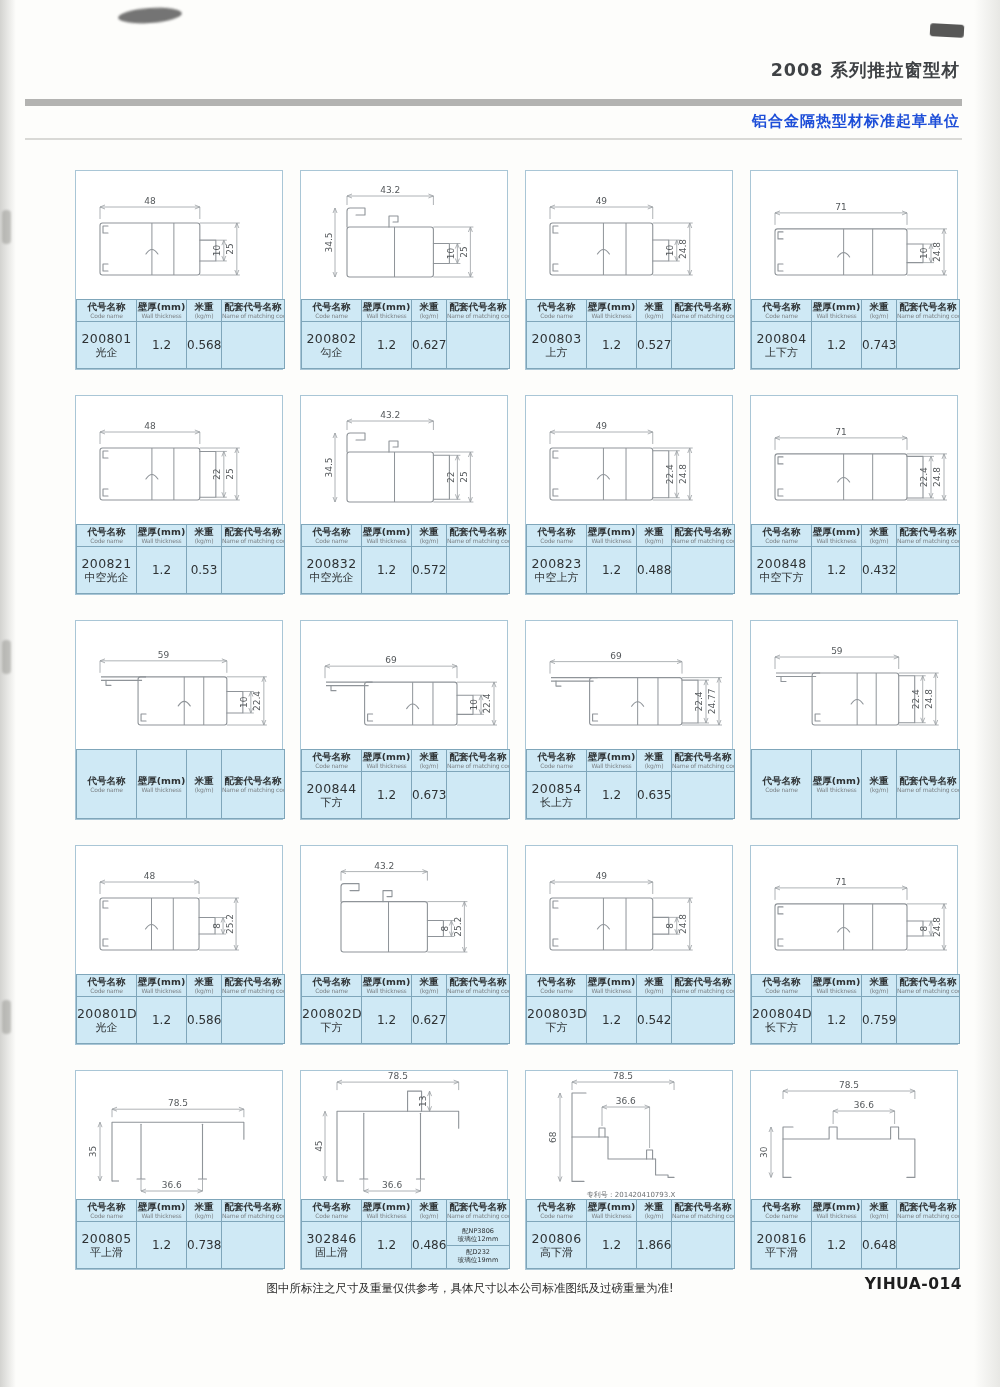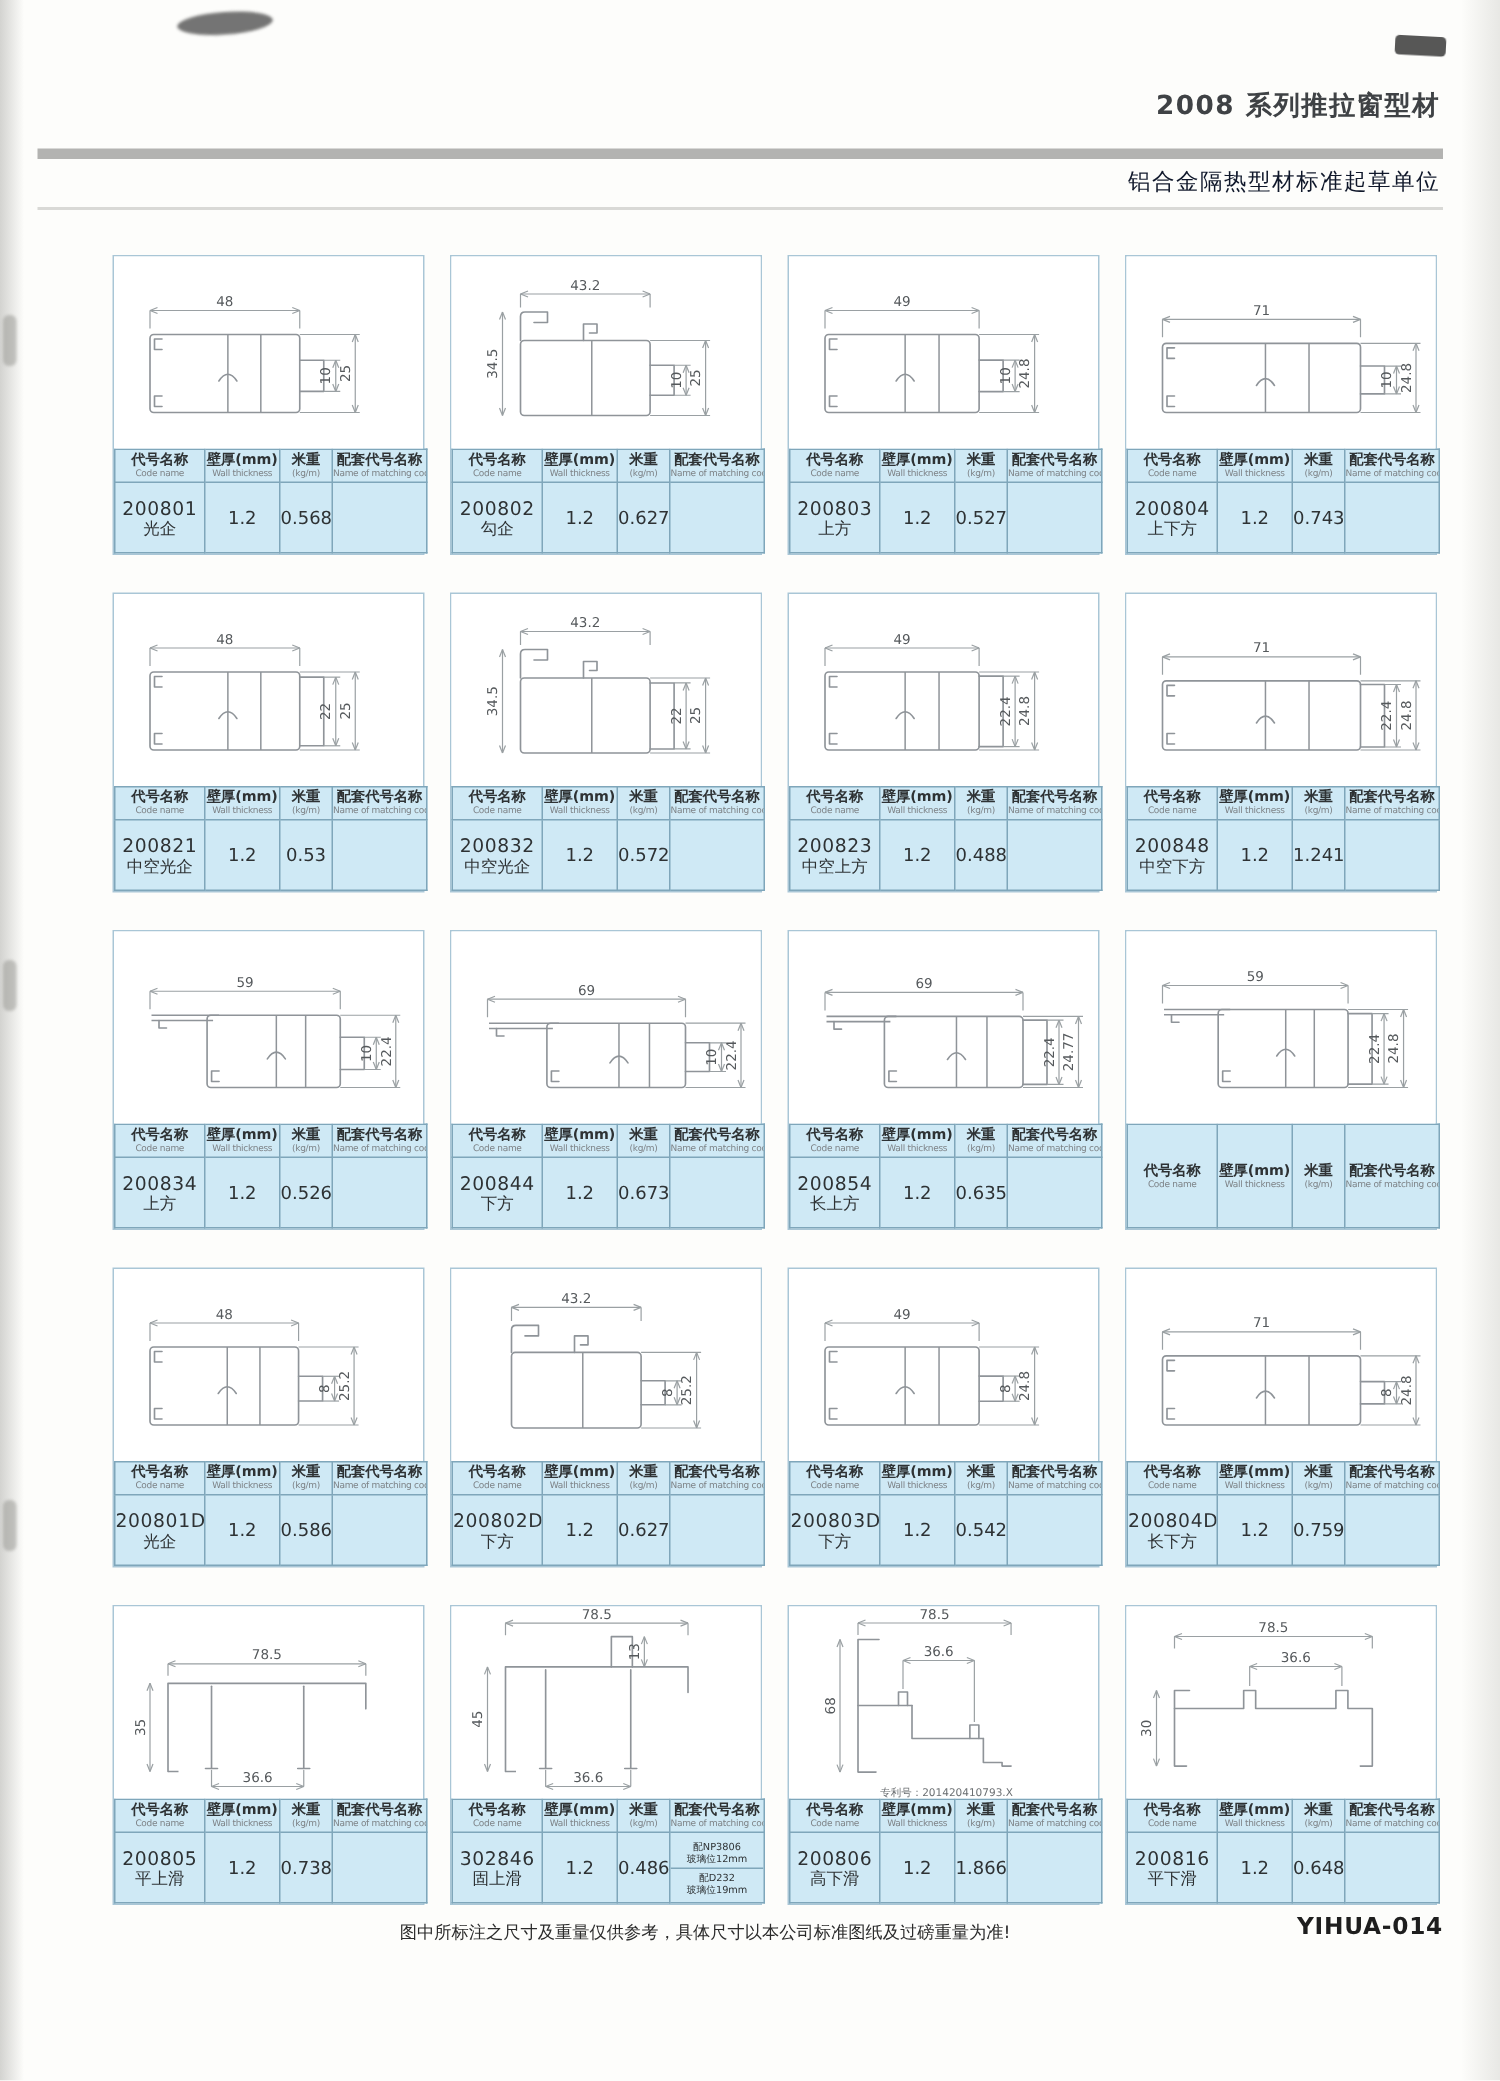--- a/index.html
+++ b/index.html
@@ -10,21 +10,21 @@
     background:linear-gradient(90deg,#a9a9a5,rgba(255,255,255,0));opacity:.5}
   .edge-right{position:absolute;right:0;top:0;width:26px;height:100%;
     background:linear-gradient(270deg,#dcdcd8,rgba(255,255,255,0));opacity:.65}
   .blob-tl{position:absolute;left:118px;top:8px;width:64px;height:15px;background:#474747;
     border-radius:50%;transform:rotate(-4deg);opacity:.75;filter:blur(1px)}
   .blob-tr{position:absolute;left:930px;top:24px;width:34px;height:13px;background:#2e2e2e;
     border-radius:3px;transform:rotate(3deg);opacity:.8;filter:blur(.5px)}
   .smudge{position:absolute;left:2px;width:9px;height:34px;background:#8b8b86;opacity:.45;border-radius:4px;filter:blur(1px)}
   .title{position:absolute;top:58px;right:40px;font-size:17.5px;color:#3f4245;font-weight:600;letter-spacing:1px}
   .bar{position:absolute;top:99px;left:25px;right:38px;height:7px;background:#b3b3b1}
-  .subtitle{position:absolute;top:112px;right:40px;font-size:15px;color:#0f172a;font-weight:400;letter-spacing:1px}
+  .subtitle{position:absolute;top:112px;right:40px;font-size:15px;color:#1d4ed8;font-weight:700;letter-spacing:1px}
   .thinline{position:absolute;top:138px;left:25px;right:38px;height:2px;background:#d9d9d6}
   .grid{position:absolute;left:75px;top:170px;display:grid;grid-template-columns:repeat(4,208px);
     grid-auto-rows:200px;column-gap:17px;row-gap:25px}
   .cell{border:1px solid var(--cellborder,#a9c6d6);background:#fff;display:flex;flex-direction:column}
   .drawing{height:128px;position:relative;background:#fff}
   .drawing svg{display:block}
   table.spec{width:100%;border-collapse:collapse;table-layout:fixed;background:var(--tablebg,#cfe9f5);flex:1}
   table.spec th,table.spec td{border:1px solid var(--tableborder,#7fa6ba);text-align:center;vertical-align:middle;padding:0;overflow:hidden}
   tr.hd{height:18px}
   tr.hd .zh{display:block;font-size:9.5px;color:#2e3234;font-weight:600;line-height:11px;white-space:nowrap}
@@ -653,21 +653,21 @@
                 <span class="zh">配套代号名称</span>
                 <span class="en">Name of matching code</span>
               </th>
       </tr>
       <tr class="bd">
         <td>
                 <span class="code">200848</span>
                 <span class="cname">中空下方</span>
               </td>
         <td class="num">1.2</td>
-        <td class="num">1.241</td>
+        <td class="num">0.432</td>
         <td class="match"></td>
       </tr>
     </tbody>
         </table>
   </section>
 
   <section class="cell">
     <div class="drawing">
           <svg viewBox="0 0 206 128" width="206" height="128" style="font-family: &quot;DejaVu Sans&quot;, sans-serif;">
             <line x1="24" y1="39.84" x2="150.85" y2="39.84" stroke="#9aa0a3" stroke-width="0.8"></line>
@@ -723,29 +723,20 @@
                 <span class="en">Wall thickness</span>
               </th>
         <th>
                 <span class="zh">米重</span>
                 <span class="en">(kg/m)</span>
               </th>
         <th>
                 <span class="zh">配套代号名称</span>
                 <span class="en">Name of matching code</span>
               </th>
-      </tr>
-      <tr class="bd">
-        <td>
-                <span class="code">200834</span>
-                <span class="cname">上方</span>
-              </td>
-        <td class="num">1.2</td>
-        <td class="num">0.526</td>
-        <td class="match"></td>
       </tr>
     </tbody>
         </table>
   </section>
 
   <section class="cell">
     <div class="drawing">
           <svg viewBox="0 0 206 128" width="206" height="128" style="font-family: &quot;DejaVu Sans&quot;, sans-serif;">
             <line x1="24" y1="45.14782608695652" x2="156" y2="45.14782608695652" stroke="#9aa0a3" stroke-width="0.8"></line>
             <line x1="24" y1="45.14782608695652" x2="29" y2="43.14782608695652" stroke="#9aa0a3" stroke-width="0.8"></line>

